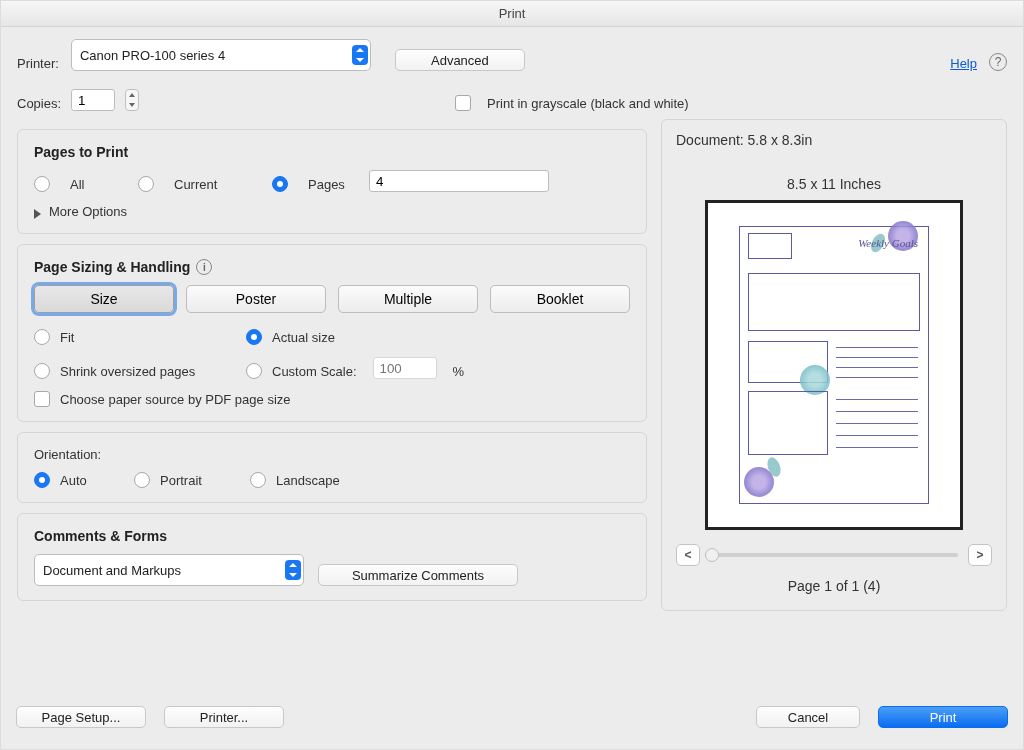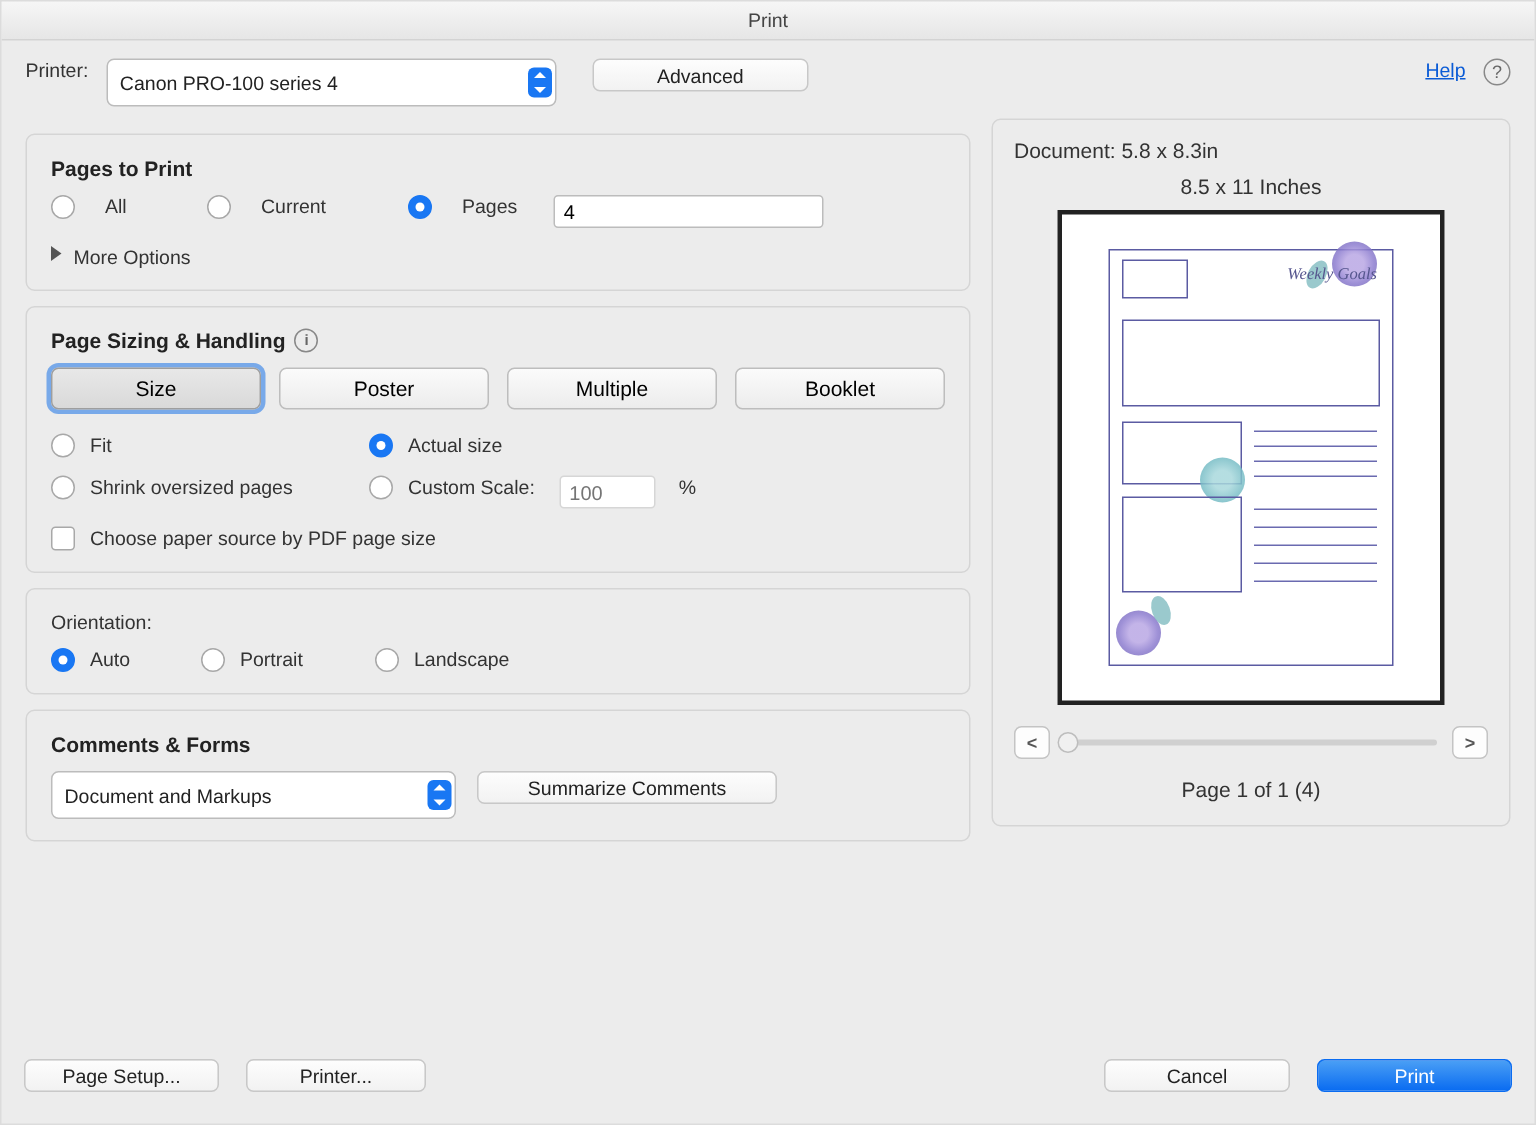--- a/index.html
+++ b/index.html
@@ -13,21 +13,21 @@
     border:1px solid #dcdcdc;
   }
   .titlebar {
     height:26px; line-height:26px;
     text-align:center;
     background:linear-gradient(#f6f6f6,#e6e6e6);
     border-bottom:1px solid #d3d3d3;
     font-size:13px; color:#444;
   }
   .content { padding:12px 16px 10px 16px; }
-  .row { display:flex; align-items:flex-start; }
+  .row { display:flex; align-items:flex-end; }
   .label { font-size:13px; color:#333; }
   .select {
     display:flex; align-items:center; justify-content:space-between;
     background:#fff; border:1px solid #bcbcbc; border-radius:5px;
     height:32px; padding:0 2px 0 8px;
   }
   .select .stepper {
     width:16px; height:20px; border-radius:4px;
     background:#1977f3; position:relative;
   }
@@ -182,26 +182,34 @@
 <div class="titlebar">Print</div>
 
 <div class="content">
 
   <div class="row" style="gap:12px;">
     <span class="label">Printer:</span>
     <div class="select" style="width:300px;">
       <span>Canon PRO-100 series 4</span>
       <span class="stepper"></span>
     </div>
-    <div class="btn" style="margin-left:12px;width:144px;">Advanced</div>
+    <div class="btn" style="margin-left:12px;width:130px;">Advanced</div>
     <div style="flex:1;"></div>
     <span class="help-link">Help</span>
     <span class="help-q">?</span>
   </div>
 
+  <div class="row" style="gap:10px; margin-top:18px;">
+    <span class="label">Copies:</span>
+    <input class="textfield" style="width: 44px;" value="1">
+    <span class="numstepper"></span>
+    <div style="width:296px;"></div>
+    <span class="checkbox"></span>
+    <span class="label" style="margin-left:6px;">Print in grayscale (black and white)</span>
+  </div>
 
   <div class="columns">
 
     <div class="leftcol">
 
       <div class="panel">
         <div class="section-title">Pages to Print</div>
         <div class="row" style="gap:20px; margin-top:10px;">
           <span class="radio"></span>
           <span class="label" style="width:48px;">All</span>
@@ -268,21 +276,21 @@
             <span class="stepper"></span>
           </div>
           <div class="btn" style="width:200px;">Summarize Comments</div>
         </div>
       </div>
     </div>
 
     <div class="rightcol">
       <div class="preview-box">
         <div class="label" style="font-size:14px;">Document: 5.8 x 8.3in</div>
-        <div class="label" style="text-align:center;margin-top:8px;font-size:14px;">8.5 x 11 Inches</div>
+        <div class="label" style="text-align:center;margin-top:28px;font-size:14px;">8.5 x 11 Inches</div>
         <div class="paper">
           <div class="doc">
             <div class="weekbox"></div>
             <span class="flower" style="top:-6px;right:10px;"></span>
             <span class="leaf" style="top:6px;right:44px;"></span>
             <div class="title">
               <span>Weekly</span>
               <span style="font-family:cursive;">Goals</span>
             </div>
             <div class="box" style="top:46px;left:8px;right:8px;height:58px;"></div>
@@ -313,15 +321,15 @@
         <div class="label" style="text-align:center;margin-top:12px;font-size:14px;">Page 1 of 1 (4)</div>
       </div>
     </div>
   </div>
 </div>
 
 <div class="footer">
   <div class="btn" style="width:130px;">Page Setup...</div>
   <div class="btn" style="width:120px;">Printer...</div>
   <div class="spacer"></div>
-  <div class="btn" style="width:124px;">Cancel</div>
+  <div class="btn" style="width:104px;">Cancel</div>
   <div class="btn primary" style="width:130px;">Print</div>
 </div>
 
 </body></html>

